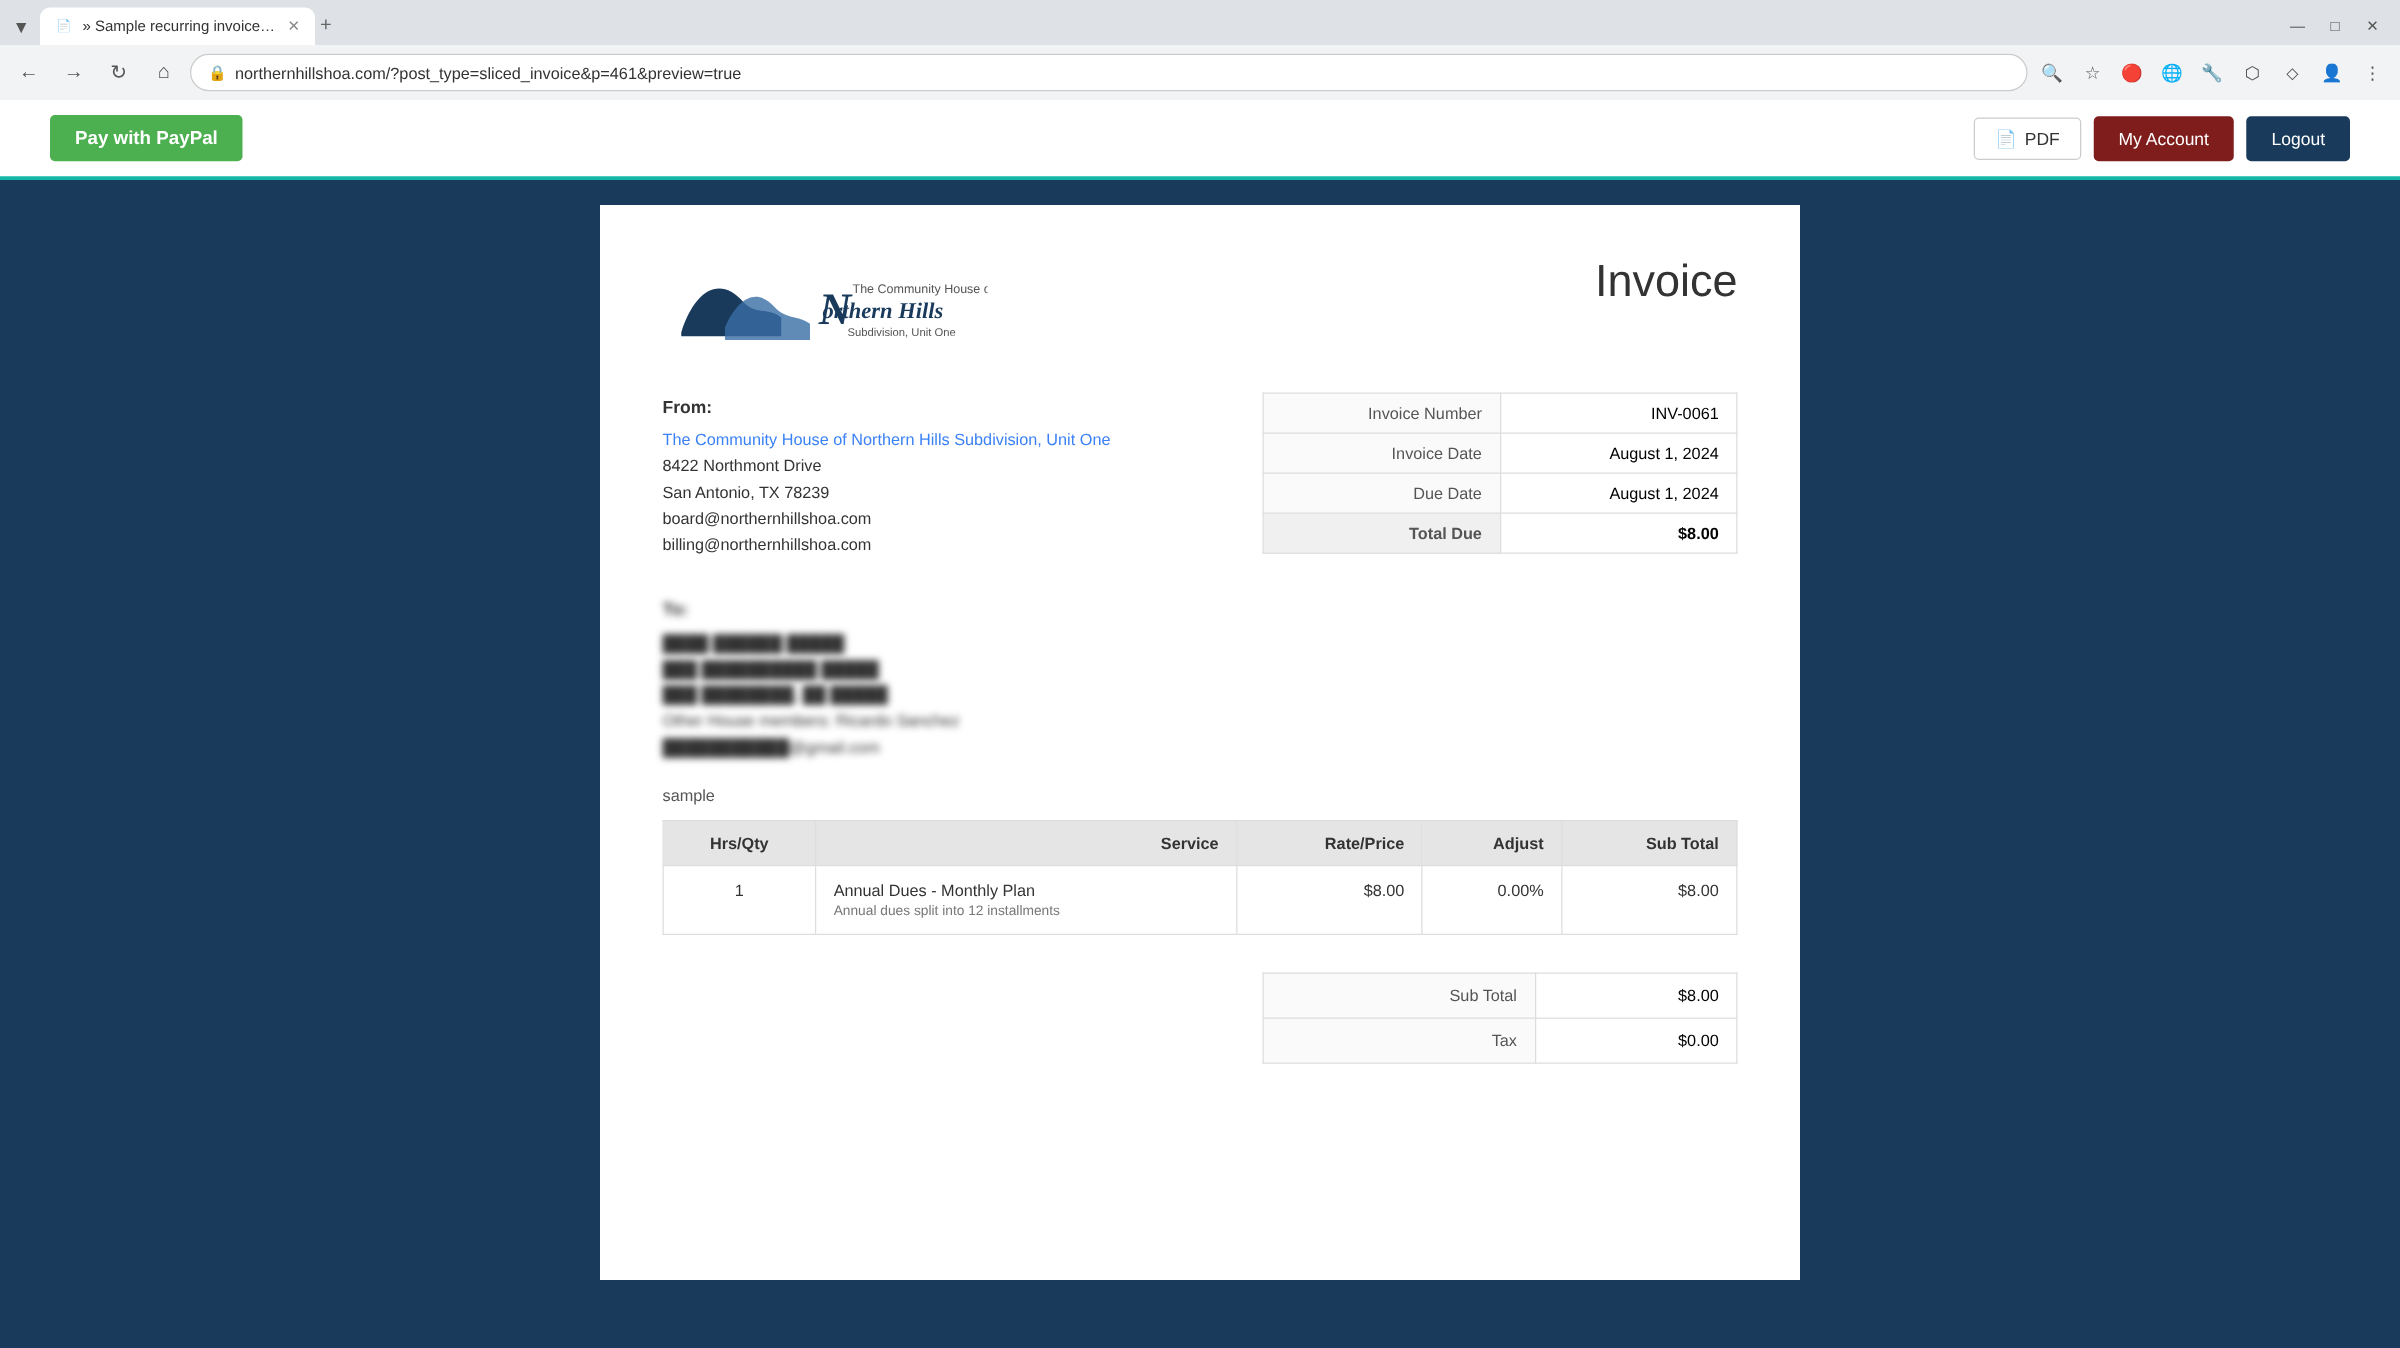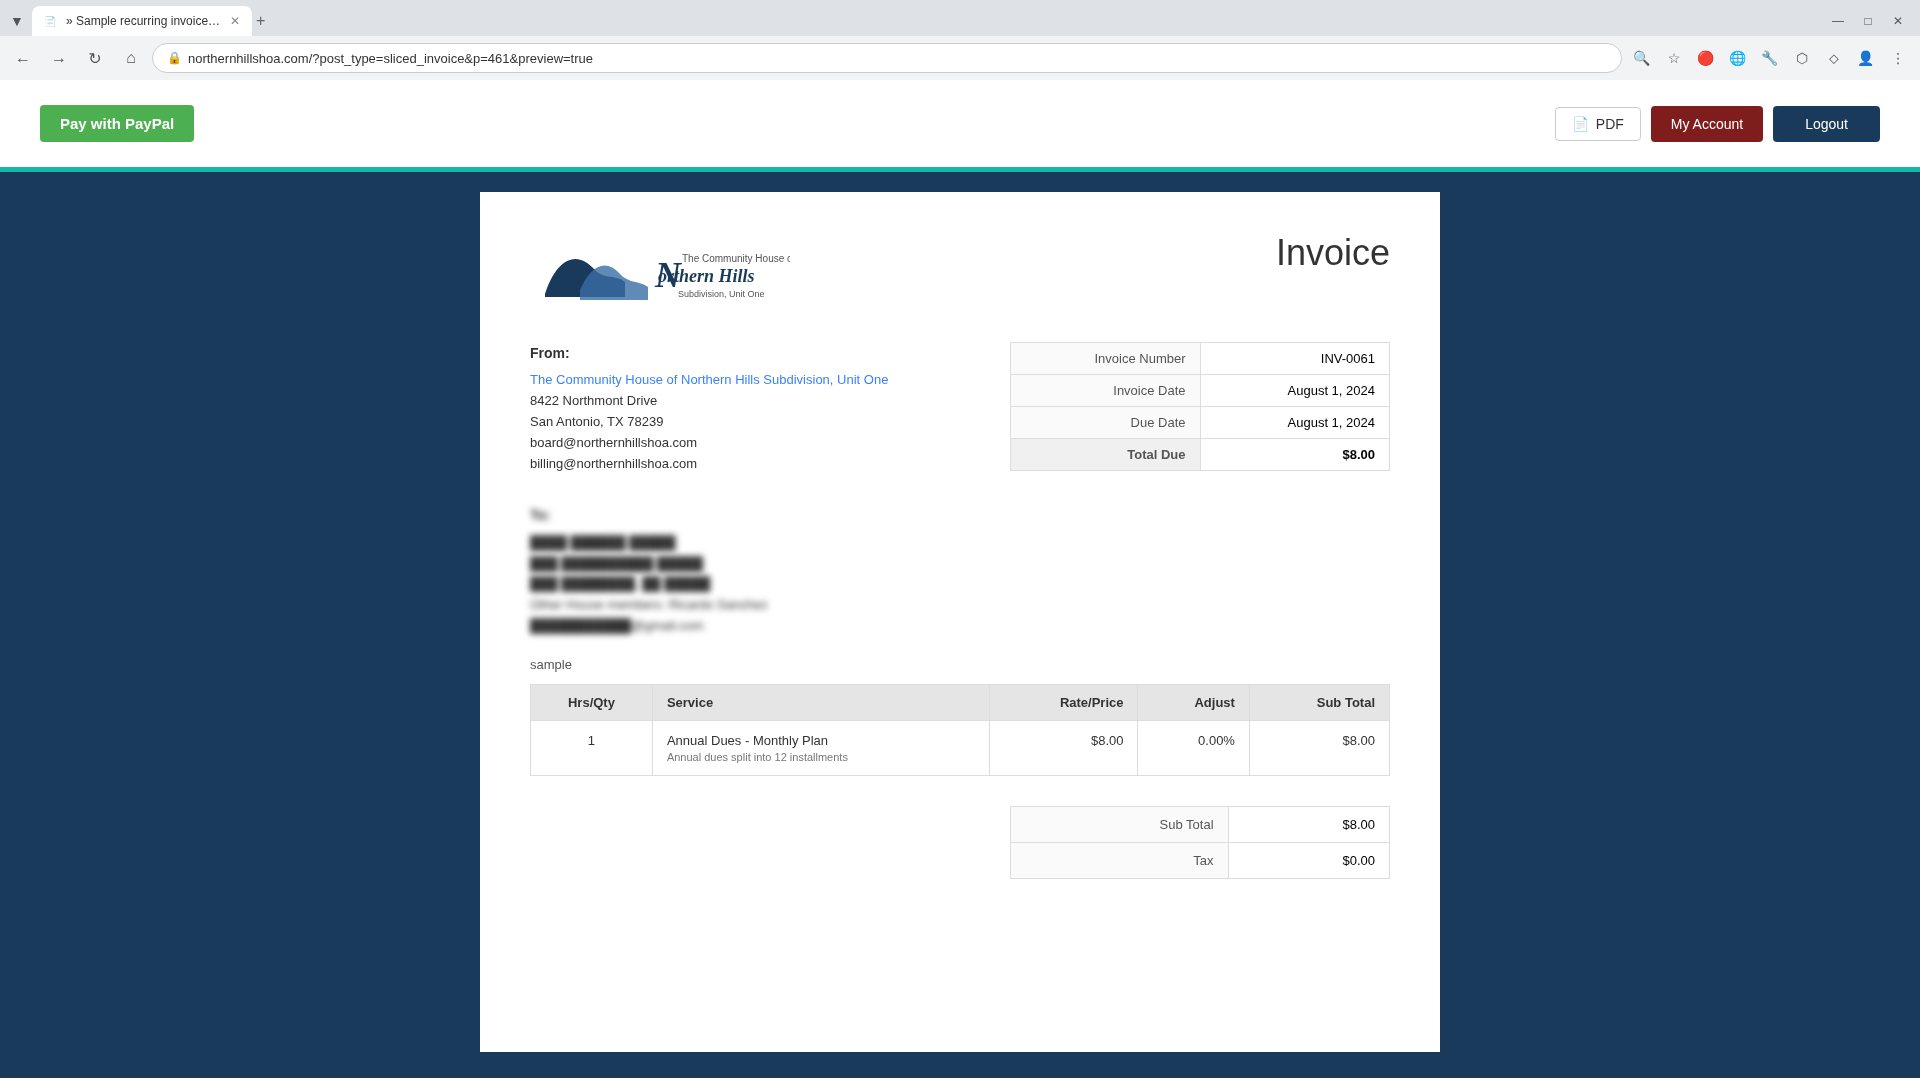--- a/index.html
+++ b/index.html
@@ -66,22 +66,22 @@
     .address-bar .url-text { flex: 1; }
     .browser-actions { display: flex; align-items: center; gap: 4px; }
     .browser-action-btn { background: none; border: none; cursor: pointer; color: #555; font-size: 14px; width: 28px; height: 28px; display: flex; align-items: center; justify-content: center; border-radius: 50%; }
 
     
     .page-header {
       background: white;
       display: flex;
       align-items: center;
       padding: 0 40px;
-      height: 92px;
-      border-bottom: 5px solid #14b8a6;
+      height: 64px;
+      border-bottom: 3px solid #14b8a6;
     }
     .btn-paypal {
       background: #4CAF50;
       color: white;
       border: none;
       border-radius: 4px;
       padding: 10px 20px;
       font-size: 15px;
       cursor: pointer;
       font-weight: bold;
@@ -104,21 +104,21 @@
       border-radius: 4px;
       padding: 10px 20px;
       font-size: 14px;
       cursor: pointer;
     }
     .btn-logout {
       background: #1a3a5c;
       color: white;
       border: none;
       border-radius: 4px;
-      padding: 10px 32px;
+      padding: 10px 20px;
       font-size: 14px;
       cursor: pointer;
     }
 
     
     .main-bg {
       background: #1a3a5c;
       padding: 20px 0;
       min-height: 900px;
     }
@@ -353,21 +353,21 @@
       <p style="filter:blur(3px);">Other House members: Ricardo Sanchez</p>
       <p style="filter:blur(3px);">███████████@gmail.com</p>
     </div>
 
     <p class="sample-label">sample</p>
 
     <table class="items-table">
       <thead>
         <tr>
           <th style="text-align:center;">Hrs/Qty</th>
-          <th style="text-align:left;">Service</th>
+          <th style="text-align:right;">Service</th>
           <th class="align-right">Rate/Price</th>
           <th class="align-right">Adjust</th>
           <th class="align-right">Sub Total</th>
         </tr>
       </thead>
       <tbody id="line-items-body">
 
       <tr>
         <td style="text-align:center;">1</td>
         <td>

